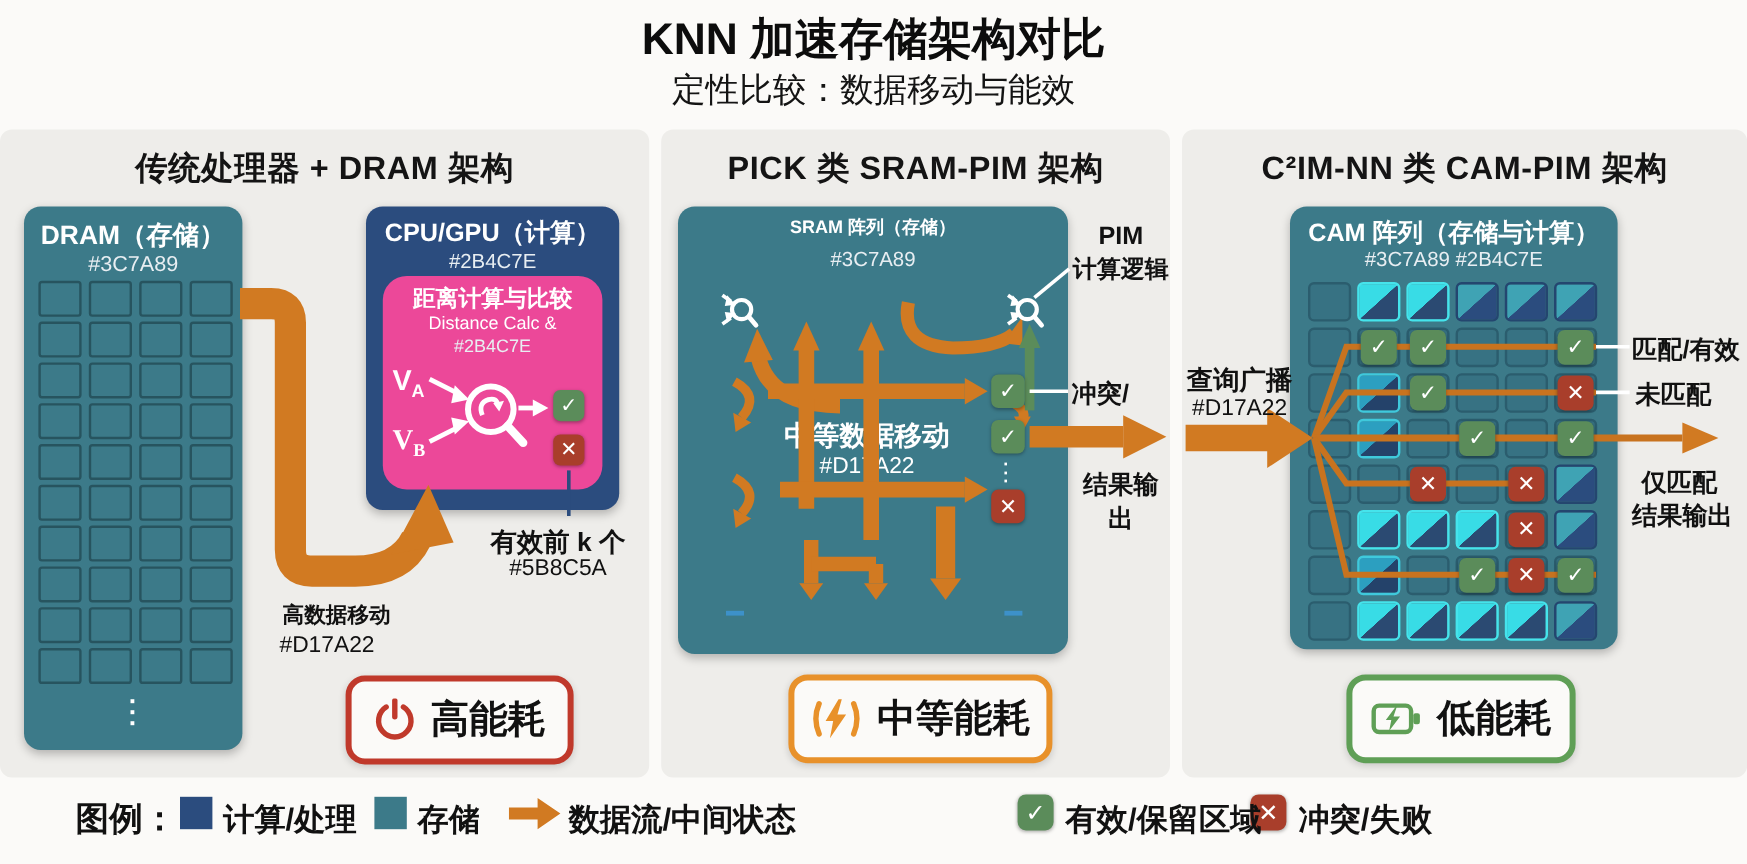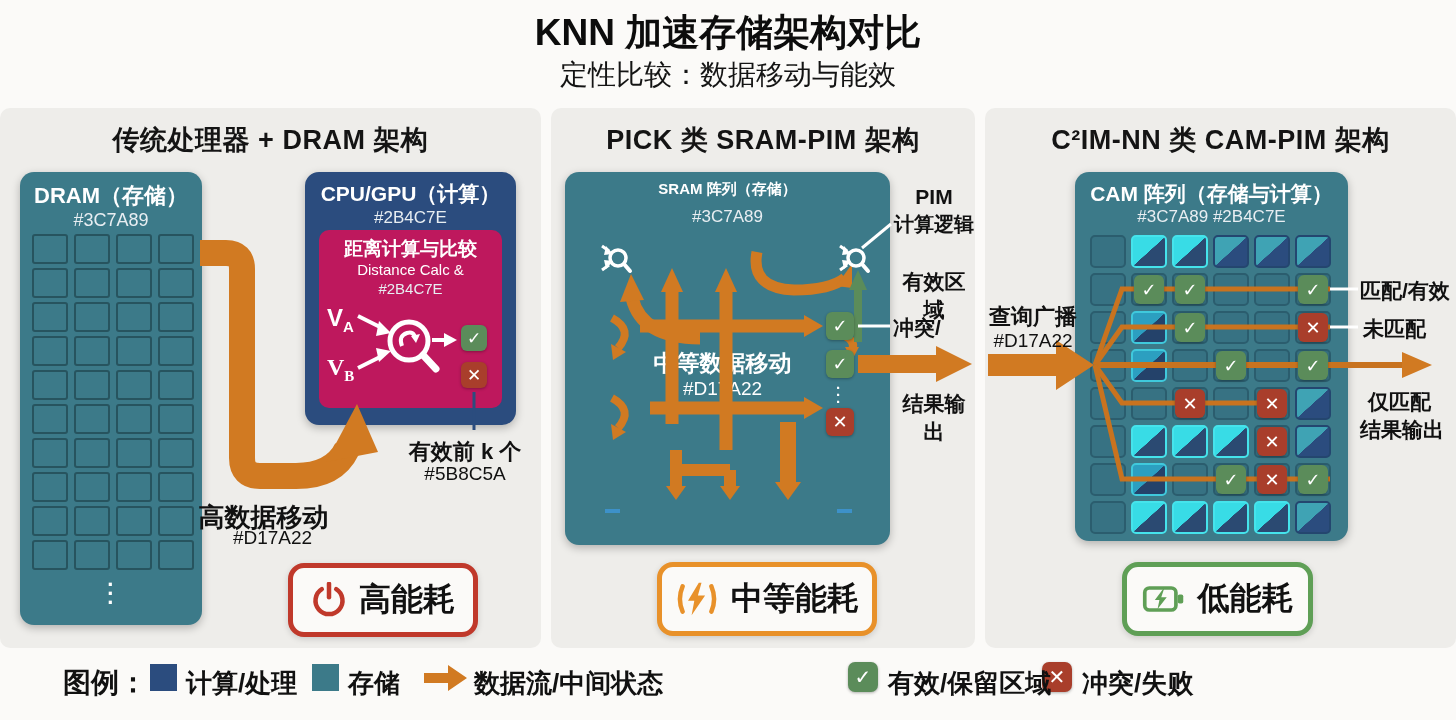--- a/index.html
+++ b/index.html
@@ -8,21 +8,21 @@
   .abs{position:absolute;}
   .panel{position:absolute;top:108px;height:540px;background:#eeedea;border-radius:10px;z-index:1;}
   .pheading{position:absolute;top:14px;left:0;right:0;text-align:center;font-size:27px;font-weight:700;color:#141414;letter-spacing:.5px;}
   .block{position:absolute;border-radius:14px;box-shadow:0 3px 8px rgba(0,0,0,.25);z-index:1;}
   .teal{background:#3C7A89;}
   .navy{background:#2B4C7E;}
   .btitle{position:absolute;left:0;right:0;text-align:center;color:#fff;font-weight:700;}
   .bhex{position:absolute;left:0;right:0;text-align:center;color:#e8eef2;font-weight:400;}
   .gridcell{position:absolute;background:#3C7A89;border:2px solid #27545f;border-radius:3px;}
   .vdots{position:absolute;color:#fff;font-weight:700;}
-  .innerbox{position:absolute;background:#be185d;border-radius:10px;}
+  .innerbox{position:absolute;background:#ec4899;border-radius:20px;}
   .chk,.xmk{position:absolute;border-radius:6px;display:flex;align-items:center;justify-content:center;color:#fff;font-weight:700;z-index:10;box-shadow:0 1px 3px rgba(0,0,0,.3);}
   .chk{background:#5B8C5A;}
   .xmk{background:#A93E2B;}
   .chk::after{content:"\2713";}
   .xmk::after{content:"\2715";}
   .sq{position:absolute;background:#3d91c9;border:2px solid #7cc0e4;border-radius:4px;}
   .sbox{position:absolute;background:#2B4C7E;border-radius:9px;}
   .lbl{position:absolute;font-weight:700;color:#111;z-index:11;}
   .whitelbl{color:#fff;}
   .badge{position:absolute;height:64px;background:#fbfaf8;border-radius:16px;display:flex;align-items:center;justify-content:center;gap:12px;z-index:11;box-shadow:0 2px 6px rgba(0,0,0,.15);}
@@ -105,21 +105,21 @@
       <div class="mini" style="left:8px;top:74px;font-size:24px;"><span>V</span><sub style="font-size:15px;">A</sub></div>
       <div class="mini" style="left:8px;top:124px;font-size:24px;font-family:Liberation Serif, serif;"><span>V</span><sub style="font-size:15px;">B</sub></div>
     </div>
   </div>
 
   <div class="chk" style="left:461px;top:325px;width:26px;height:26px;font-size:17px;"></div>
   <div class="xmk" style="left:461px;top:362px;width:26px;height:26px;font-size:17px;"></div>
 
   <div class="lbl" style="left:385px;top:437px;width:160px;text-align:center;font-size:22px;">有效前 k 个</div>
   <div class="lbl" style="left:385px;top:463px;width:160px;text-align:center;font-size:19px;font-weight:400;">#5B8C5A</div>
-  <div class="lbl" style="left:186px;top:500px;width:155px;text-align:center;font-size:26px;">高数据移动</div>
+  <div class="lbl" style="left:203px;top:500px;width:155px;text-align:center;font-size:18px;">高数据移动</div>
   <div class="lbl" style="left:195px;top:527px;width:155px;text-align:center;font-size:19px;font-weight:400;">#D17A22</div>
 
   <div class="badge" style="left:288px;top:563px;width:180px;border:5px solid #C0392B;">
     <svg width="36" height="36" viewBox="0 0 40 40">
       <path d="M12 8 A15 15 0 1 0 28 8" stroke="#C0392B" stroke-width="5" fill="none" stroke-linecap="round"></path>
       <line x1="20" y1="2" x2="20" y2="17" stroke="#C0392B" stroke-width="5" stroke-linecap="round"></line>
     </svg>
     <span>高能耗</span>
   </div>
 
@@ -174,21 +174,20 @@
   <div class="chk" style="left:826px;top:312px;width:28px;height:28px;font-size:18px;"></div>
   <div class="chk" style="left:826px;top:350px;width:28px;height:28px;font-size:18px;"></div>
   <div class="vdots" style="left:836px;top:384px;font-size:15px;line-height:7px;z-index:10;">·<br>·<br>·</div>
   <div class="xmk" style="left:826px;top:408px;width:28px;height:28px;font-size:18px;"></div>
 
   <div class="lbl whitelbl" style="left:640px;top:348px;width:165px;text-align:center;font-size:23px;z-index:4;">中等数据移动</div>
   <div class="lbl whitelbl" style="left:640px;top:378px;width:165px;text-align:center;font-size:19px;font-weight:400;z-index:4;">#D17A22</div>
 
   <div class="lbl" style="left:893px;top:185px;width:82px;text-align:center;font-size:21px;">PIM</div>
   <div class="lbl" style="left:893px;top:211px;width:82px;text-align:center;font-size:20px;">计算逻辑</div>
-  <div class="lbl" style="left:893px;top:268px;width:82px;text-align:center;font-size:21px;">有效区域</div>
   <div class="lbl" style="left:893px;top:314px;width:82px;text-align:left;font-size:21px;">冲突/</div>
   <div class="lbl" style="left:893px;top:390px;width:82px;text-align:center;font-size:21px;">结果输出</div>
 
   <div class="badge" style="left:657px;top:562px;width:210px;border:5px solid #E8912A;">
     <svg width="44" height="36" viewBox="0 0 48 40">
       <path d="M8 6 Q2 20 8 34" stroke="#E8912A" stroke-width="5" fill="none" stroke-linecap="round"></path>
       <path d="M40 6 Q46 20 40 34" stroke="#E8912A" stroke-width="5" fill="none" stroke-linecap="round"></path>
       <polygon points="26,2 14,22 21,22 18,38 33,16 25,16 29,2" fill="#E8912A"></polygon>
     </svg>
     <span>中等能耗</span>

